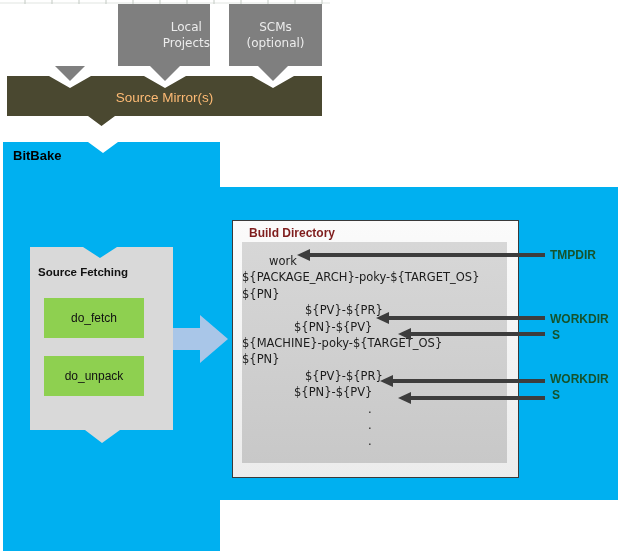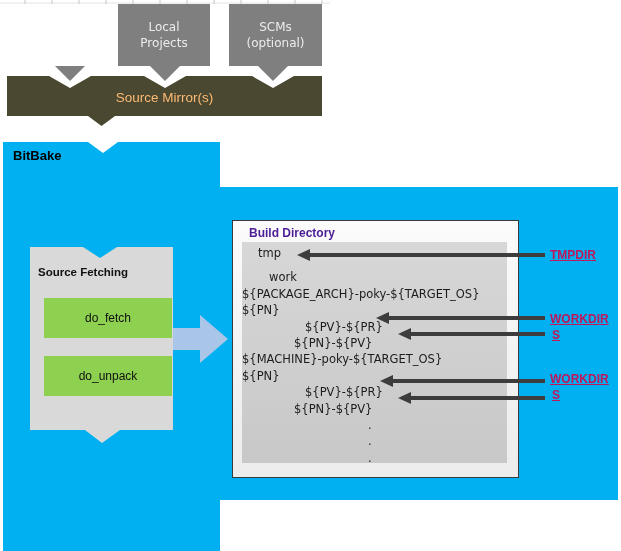--- a/index.html
+++ b/index.html
@@ -23,53 +23,53 @@
   #bitbake-region{left:3px;top:142px;width:615px;height:409px;background:var(--cyan);z-index:1;
     clip-path:polygon(0px 0px,85px 0px,100px 11px,115px 0px,217px 0px,217px 45px,615px 45px,
                       615px 358px,217px 358px,217px 409px,0px 409px);}
   #bitbake-label{left:13px;top:148px;font-size:13px;font-weight:bold;color:#000000;z-index:3;}
 
   
   #source-fetching{left:30px;top:247px;width:143px;height:196px;background:#d9d9d9;z-index:2;
     clip-path:polygon(0px 0px,53px 0px,70px 11px,87px 0px,143px 0px,143px 183px,
                       90px 183px,72px 196px,55px 183px,0px 183px);}
   #source-fetching-label{left:38px;top:266px;font-size:11.5px;font-weight:bold;color:#111;z-index:3;}
-  .task-box{left:44px;width:128px;height:40px;background:var(--green);z-index:3;display:flex;
+  .task-box{left:44px;width:100px;height:40px;background:var(--green);z-index:3;display:flex;
             align-items:center;justify-content:center;font-size:12px;color:#111;}
 
   
   #build-dir{left:232px;top:220px;width:287px;height:258px;background:linear-gradient(180deg,#fbfbfb,#ececec);
              border:1.5px solid #3a3a3a;box-sizing:border-box;z-index:2;}
-  #build-dir-title{left:249px;top:226px;font-size:12px;font-weight:bold;color:#4c1d95;z-index:3;}
+  #build-dir-title{left:249px;top:226px;font-size:12px;font-weight:bold;color:#7f1d1d;z-index:3;}
   #dir-panel{left:242px;top:242px;width:265px;height:221px;background:linear-gradient(180deg,#d7d7d7,#c8c8c8);z-index:2;}
   #dir-tree{left:242px;top:245px;width:265px;z-index:3;font-family:"DejaVu Sans",sans-serif;
             font-size:11.5px;color:#1c1c1c;}
   #dir-tree .tree-line{height:16.4px;line-height:16.4px;white-space:nowrap;}
   .ind-1{padding-left:16px;} .ind-2{padding-left:27px;margin-top:8px;} .ind-3{}
   .ind-4{} .ind-5{padding-left:63px;} .ind-6{padding-left:52px;}
   .ind-d{padding-left:126px;}
 
   
-  .anno{z-index:4;font-size:12px;font-weight:600;color:#be185d;line-height:14px;text-decoration:underline;}
+  .anno{z-index:4;font-size:12px;font-weight:600;color:#14532d;line-height:14px;}
 
   svg.layer{position:absolute;left:0;top:0;z-index:4;pointer-events:none;}
 </style>
 </head>
 <body>
 
 <div id="canvas">
 
   <div class="abs" id="bitbake-region"></div>
   <div class="abs" id="bitbake-label">BitBake</div>
 
   <div class="abs" id="mirror-bar">
     <div id="mirror-label">Source Mirror(s)</div>
   </div>
 
-  <div class="abs src-box" style="left:118px;top:4px;width:92px;height:62px;">
+  <div class="abs src-box" style="left:118px;top:4px;width:92px;height:62px;justify-content:flex-end;">
     <span>Local
 Projects</span>
   </div>
   <div class="abs src-box" style="left:229px;top:4px;width:93px;height:62px;">
     <span>SCMs
 (optional)</span>
   </div>
 
   <div class="abs" id="source-fetching"></div>
   <div class="abs" id="source-fetching-label">Source Fetching</div>
@@ -77,21 +77,20 @@
     <span>do_fetch</span>
   </div>
   <div class="abs task-box" style="top:356px;">
     <span>do_unpack</span>
   </div>
 
   <div class="abs" id="build-dir"></div>
   <div class="abs" id="build-dir-title">Build Directory</div>
   <div class="abs" id="dir-panel"></div>
   <div class="abs" id="dir-tree">
-    <div class="tree-line ind-1">tmp</div>
     <div class="tree-line ind-2">work</div>
     <div class="tree-line ind-3">${PACKAGE_ARCH}-poky-${TARGET_OS}</div>
     <div class="tree-line ind-4">${PN}</div>
     <div class="tree-line ind-5">${PV}-${PR}</div>
     <div class="tree-line ind-6">${PN}-${PV}</div>
     <div class="tree-line ind-3">${MACHINE}-poky-${TARGET_OS}</div>
     <div class="tree-line ind-4">${PN}</div>
     <div class="tree-line ind-5">${PV}-${PR}</div>
     <div class="tree-line ind-6">${PN}-${PV}</div>
     <div class="tree-line ind-d">.</div>

